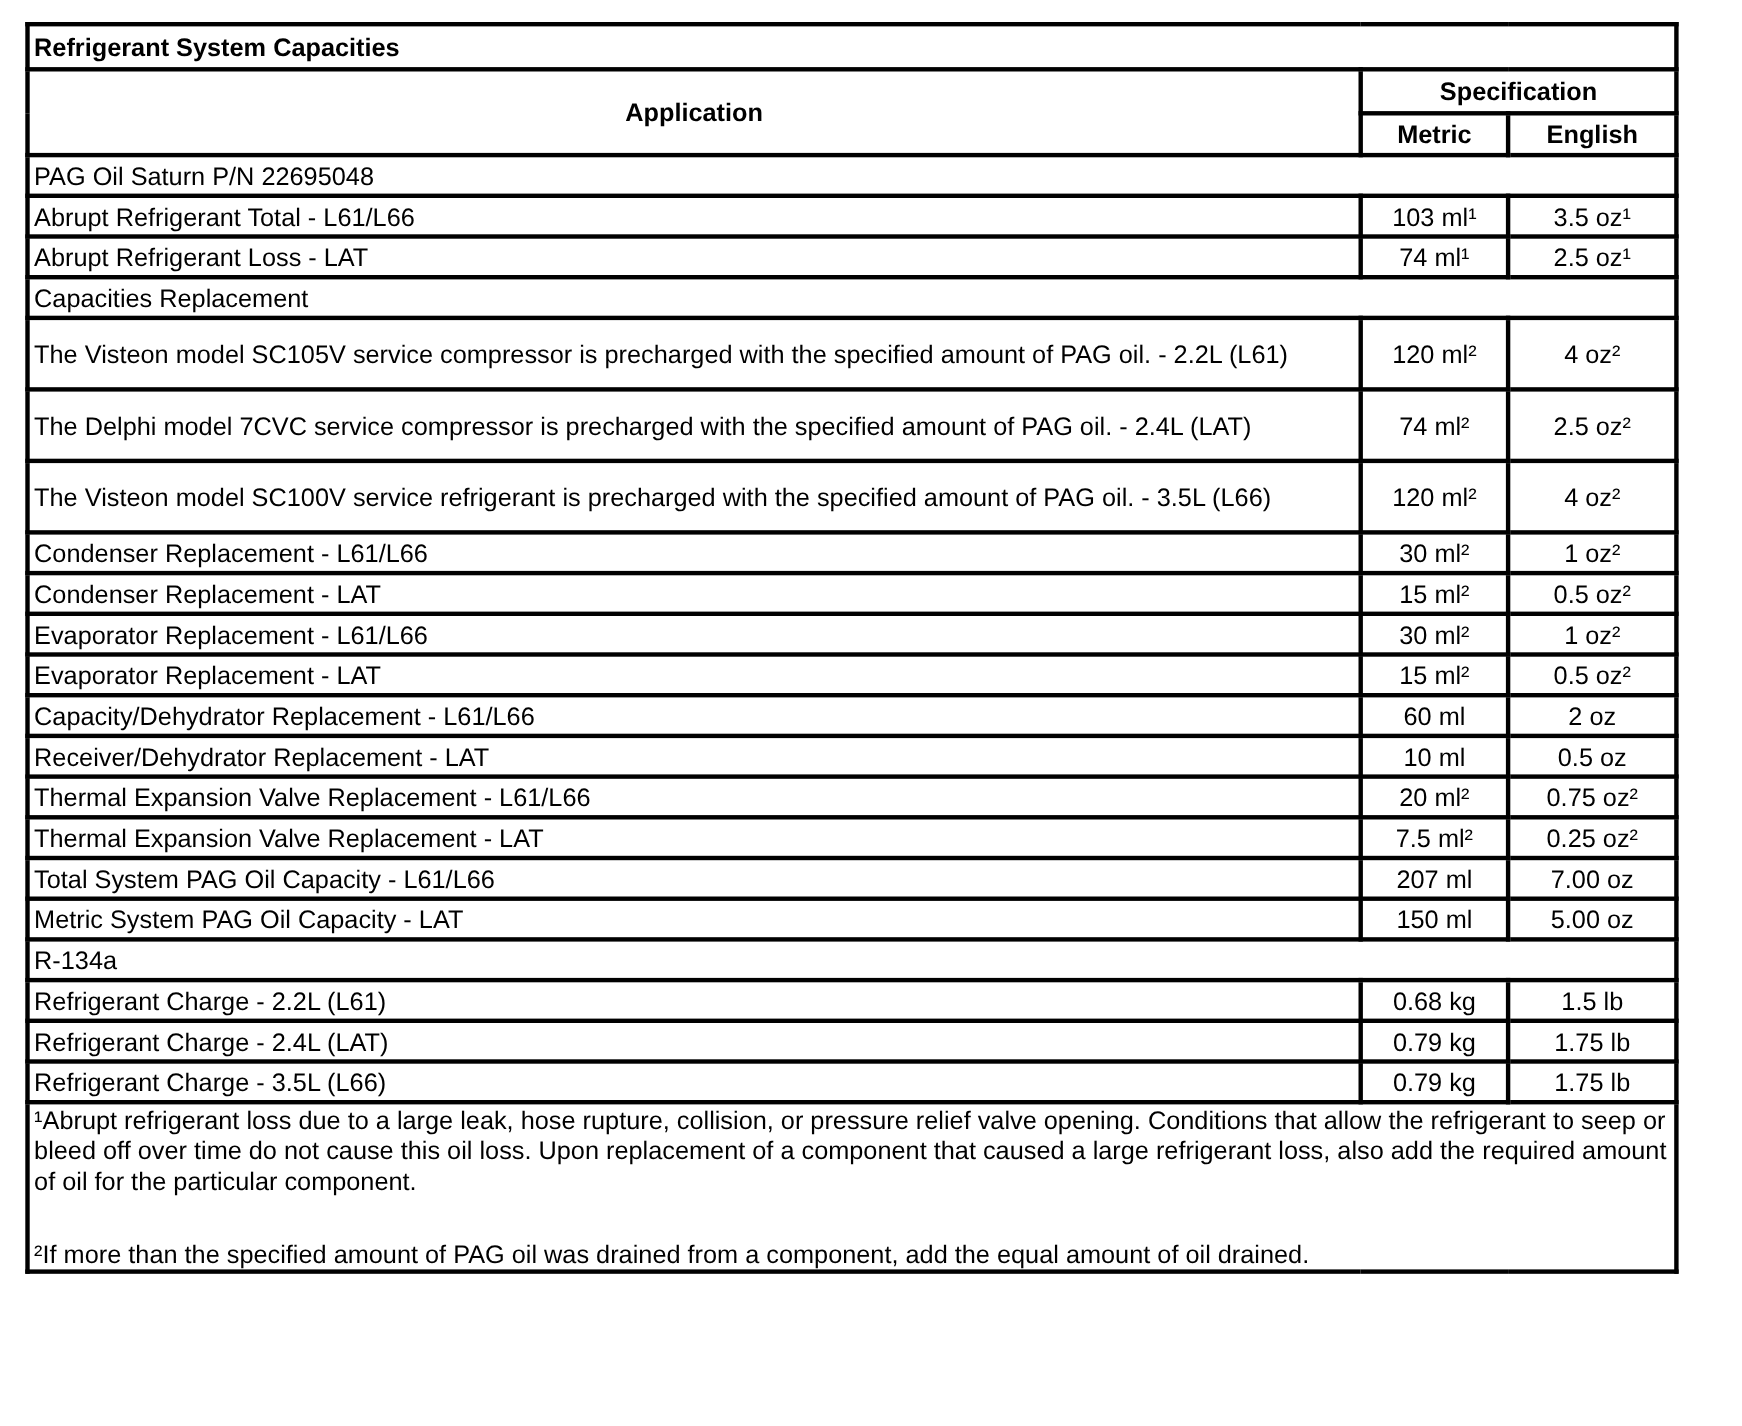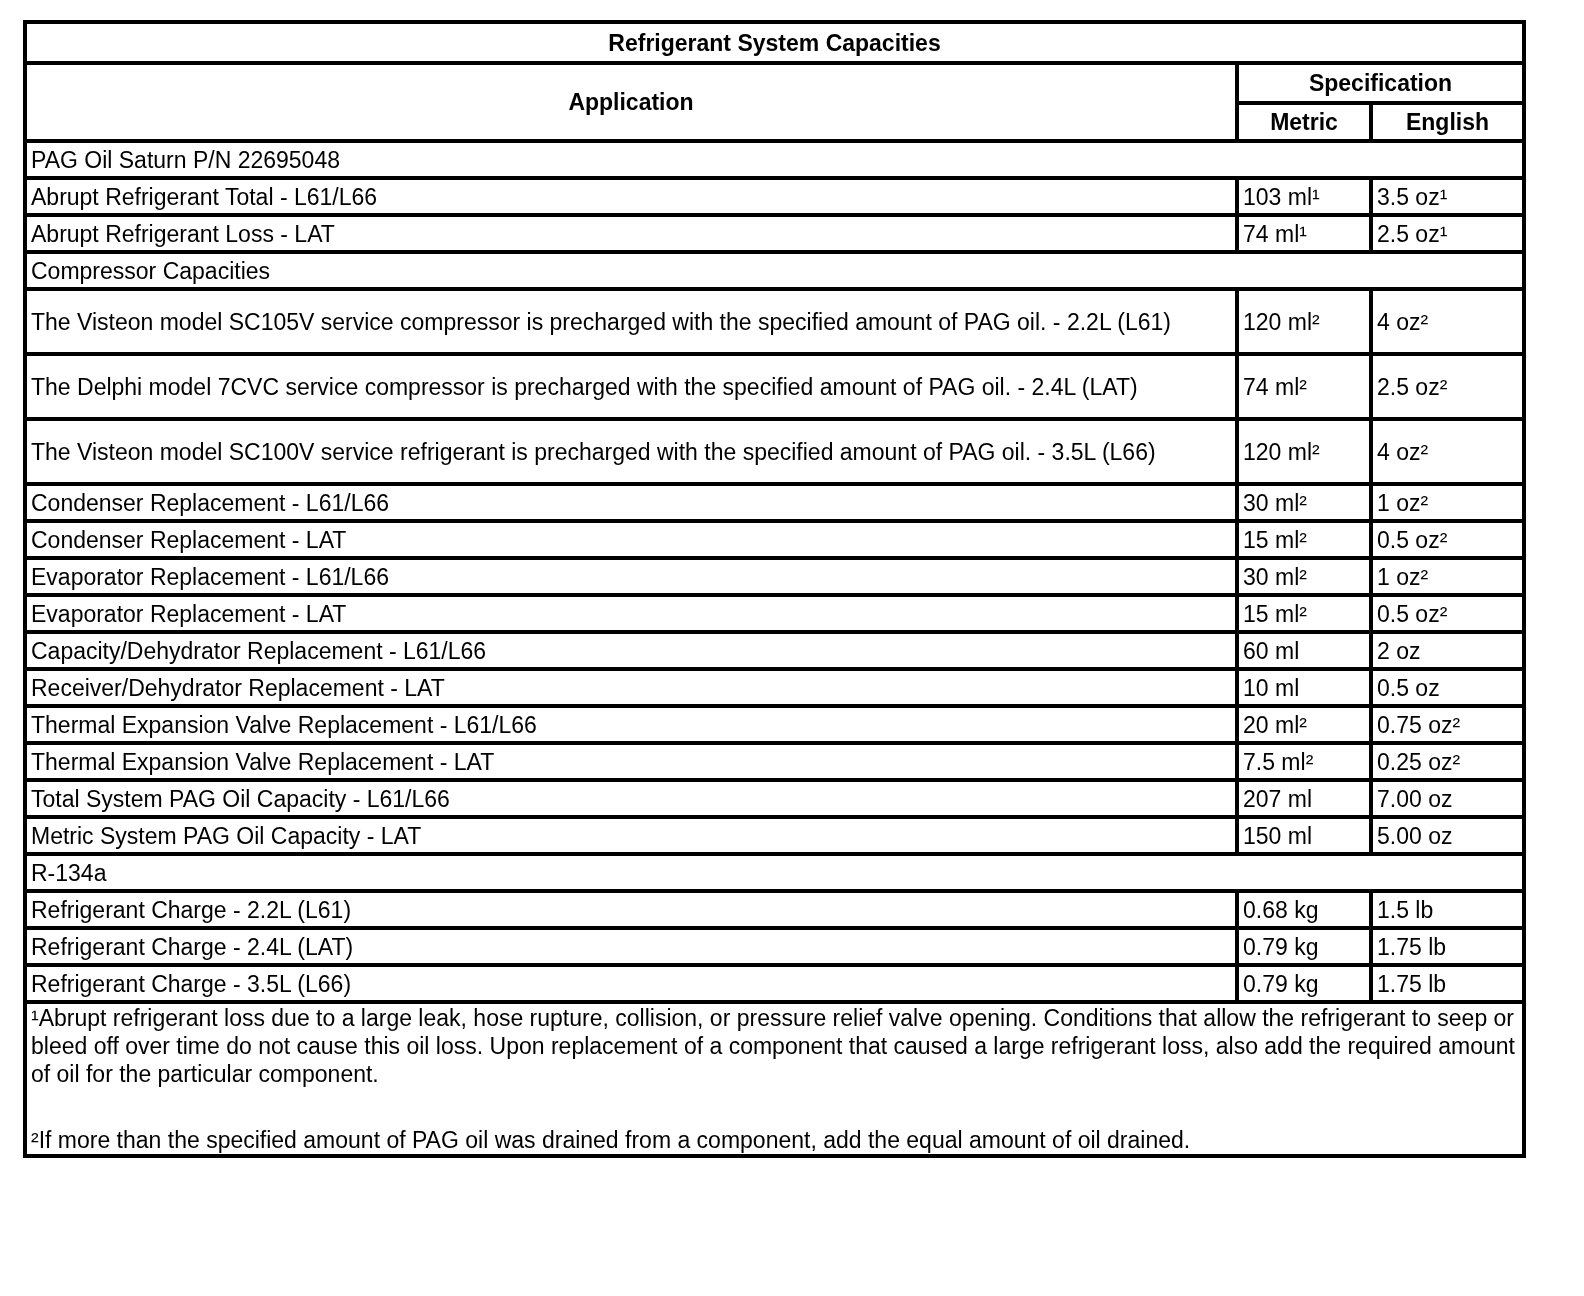--- a/index.html
+++ b/index.html
@@ -11,26 +11,26 @@
       border: 4px solid #000;
     }
     table.spec td, table.spec th {
       border: 4px solid #000; padding: 0 4px; font-size: 23px; line-height: 28px;
       vertical-align: middle;
     }
     col.c-app { width: 1212px; }
     col.c-met { width: 134px; }
     col.c-eng { width: 153px; }
     th { font-weight: bold; text-align: center; }
-    .title-cell { height: 37px; text-align: center; font-weight: bold; }
+    .title-cell { height: 37px; font-weight: bold; }
     .hdr-spec { height: 36px; }
     .hdr-sub { height: 34px; text-align: center; }
     tr.r1 td { height: 33px; }
     tr.r2 td { height: 61px; }
-    td.num { }
+    td.num { text-align: center; }
     td.indent { padding-left: 104px; }
     td.notes { padding: 6px 4px 10px 4px; font-size: 22px; line-height: 29px; vertical-align: top; }
     .note-gap { height: 38px; }
   </style>
 </head>
 <body>
 
 <table class="spec">
   <colgroup>
     <col class="c-app">
@@ -58,21 +58,21 @@
     <td class="num">103 ml¹</td>
     <td class="num">3.5 oz¹</td>
   </tr>
   <tr class="r1">
     <td>Abrupt Refrigerant Loss - LAT</td>
     <td class="num">74 ml¹</td>
     <td class="num">2.5 oz¹</td>
   </tr>
 
   <tr class="r1">
-    <td colspan="3">Compressor Capacities</td>
+    <td colspan="3">Capacities Replacement</td>
   </tr>
   <tr class="r2">
     <td class="indent">The Visteon model SC105V service compressor is precharged with the specified amount of PAG oil. - 2.2L (L61)</td>
     <td class="num">120 ml²</td>
     <td class="num">4 oz²</td>
   </tr>
   <tr class="r2">
     <td class="indent">The Delphi model 7CVC service compressor is precharged with the specified amount of PAG oil. - 2.4L (LAT)</td>
     <td class="num">74 ml²</td>
     <td class="num">2.5 oz²</td>

